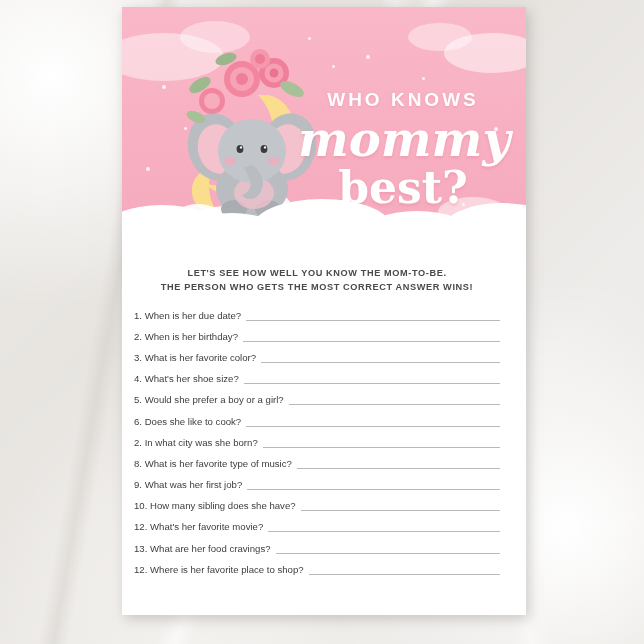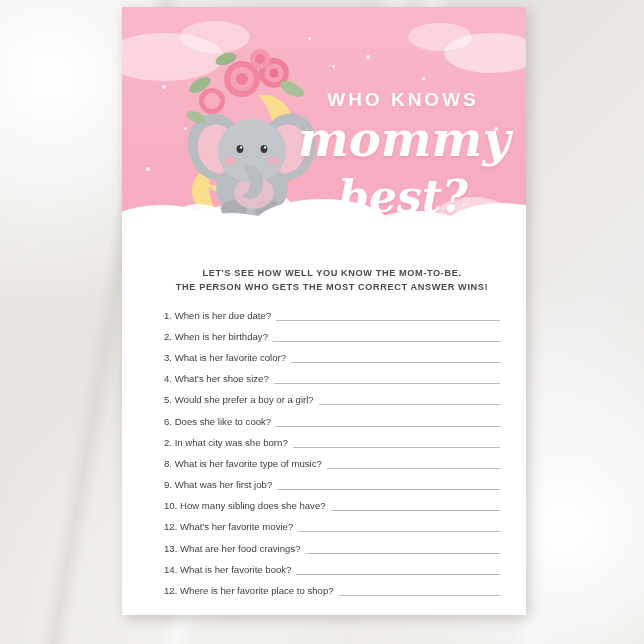--- a/index.html
+++ b/index.html
@@ -103,41 +103,40 @@
     font-family: "DejaVu Serif", serif;
     font-style: italic;
     font-weight: bold;
     font-size: 48px;
     line-height: 1;
     margin-top: 4px;
     text-shadow: 0 2px 3px rgba(228,130,155,.4);
   }
   .t-best {
     font-family: "DejaVu Serif", serif;
-    font-style: italic;
     font-weight: bold;
     font-size: 44px;
     line-height: 1;
-    margin-top: 12px;
+    margin-top: 3px;
     text-shadow: 0 2px 3px rgba(228,130,155,.4);
   }
 
   
   .art {
     position: absolute;
     left: 28px;
     top: 36px;
     width: 200px;
     height: 200px;
   }
 
   
   .body {
     position: relative;
-    padding: 16px 26px 0 42px;
+    padding: 16px 26px 0 12px;
     background: #fff;
   }
   .subtitle {
     text-align: center;
     color: #4a4a4a;
     font-size: 9.2px;
     font-weight: bold;
     letter-spacing: .6px;
     line-height: 1.5;
     text-transform: uppercase;
@@ -307,22 +306,18 @@
       </li>
       <li class="q-row">
         <span class="q-text">12. What's her favorite movie?</span>
         <span class="q-line"></span>
       </li>
       <li class="q-row">
         <span class="q-text">13. What are her food cravings?</span>
         <span class="q-line"></span>
       </li>
       <li class="q-row">
-        <span class="q-text">14. What is her favorite book?</span>
-        <span class="q-line"></span>
-      </li>
-      <li class="q-row">
         <span class="q-text">12. Where is her favorite place to shop?</span>
         <span class="q-line"></span>
       </li>
     </ul>
   </div>
 </div>
 
 </body></html>

